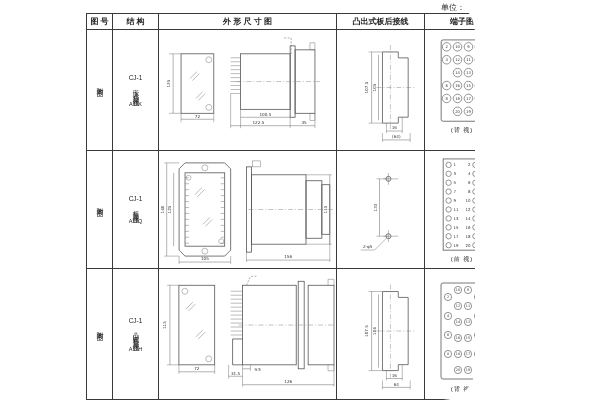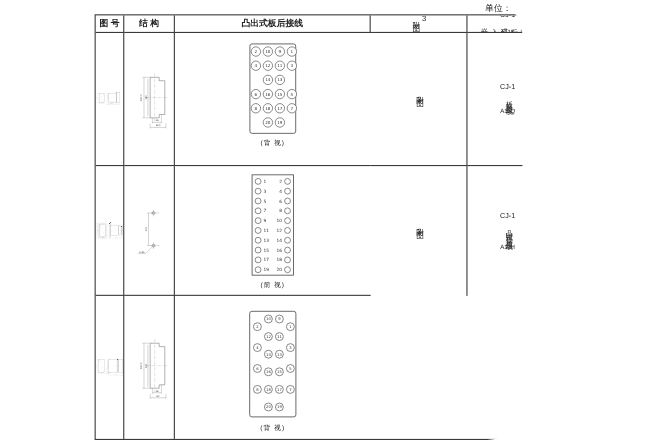--- a/index.html
+++ b/index.html
@@ -38,21 +38,23 @@
 <body>
 
 <div class="page">
 
   <div class="unit">单位：mm</div>
 
   <div class="tbl">
 
     <div class="c hd">图 号</div>
     <div class="c hd">结 构</div>
+    <div class="c hd">外 形 尺 寸 图</div>
     <div class="c hd">凸出式板后接线</div>
+    <div class="c hd lastcol">端子图</div>
 
     <div class="c">
       <span class="vt">附图3</span>
     </div>
     <div class="c structure">
       <span class="model">CJ-1</span>
       <span class="desc">嵌入式后接线</span>
       <span class="code">A11K</span>
     </div>
     <div class="c">

